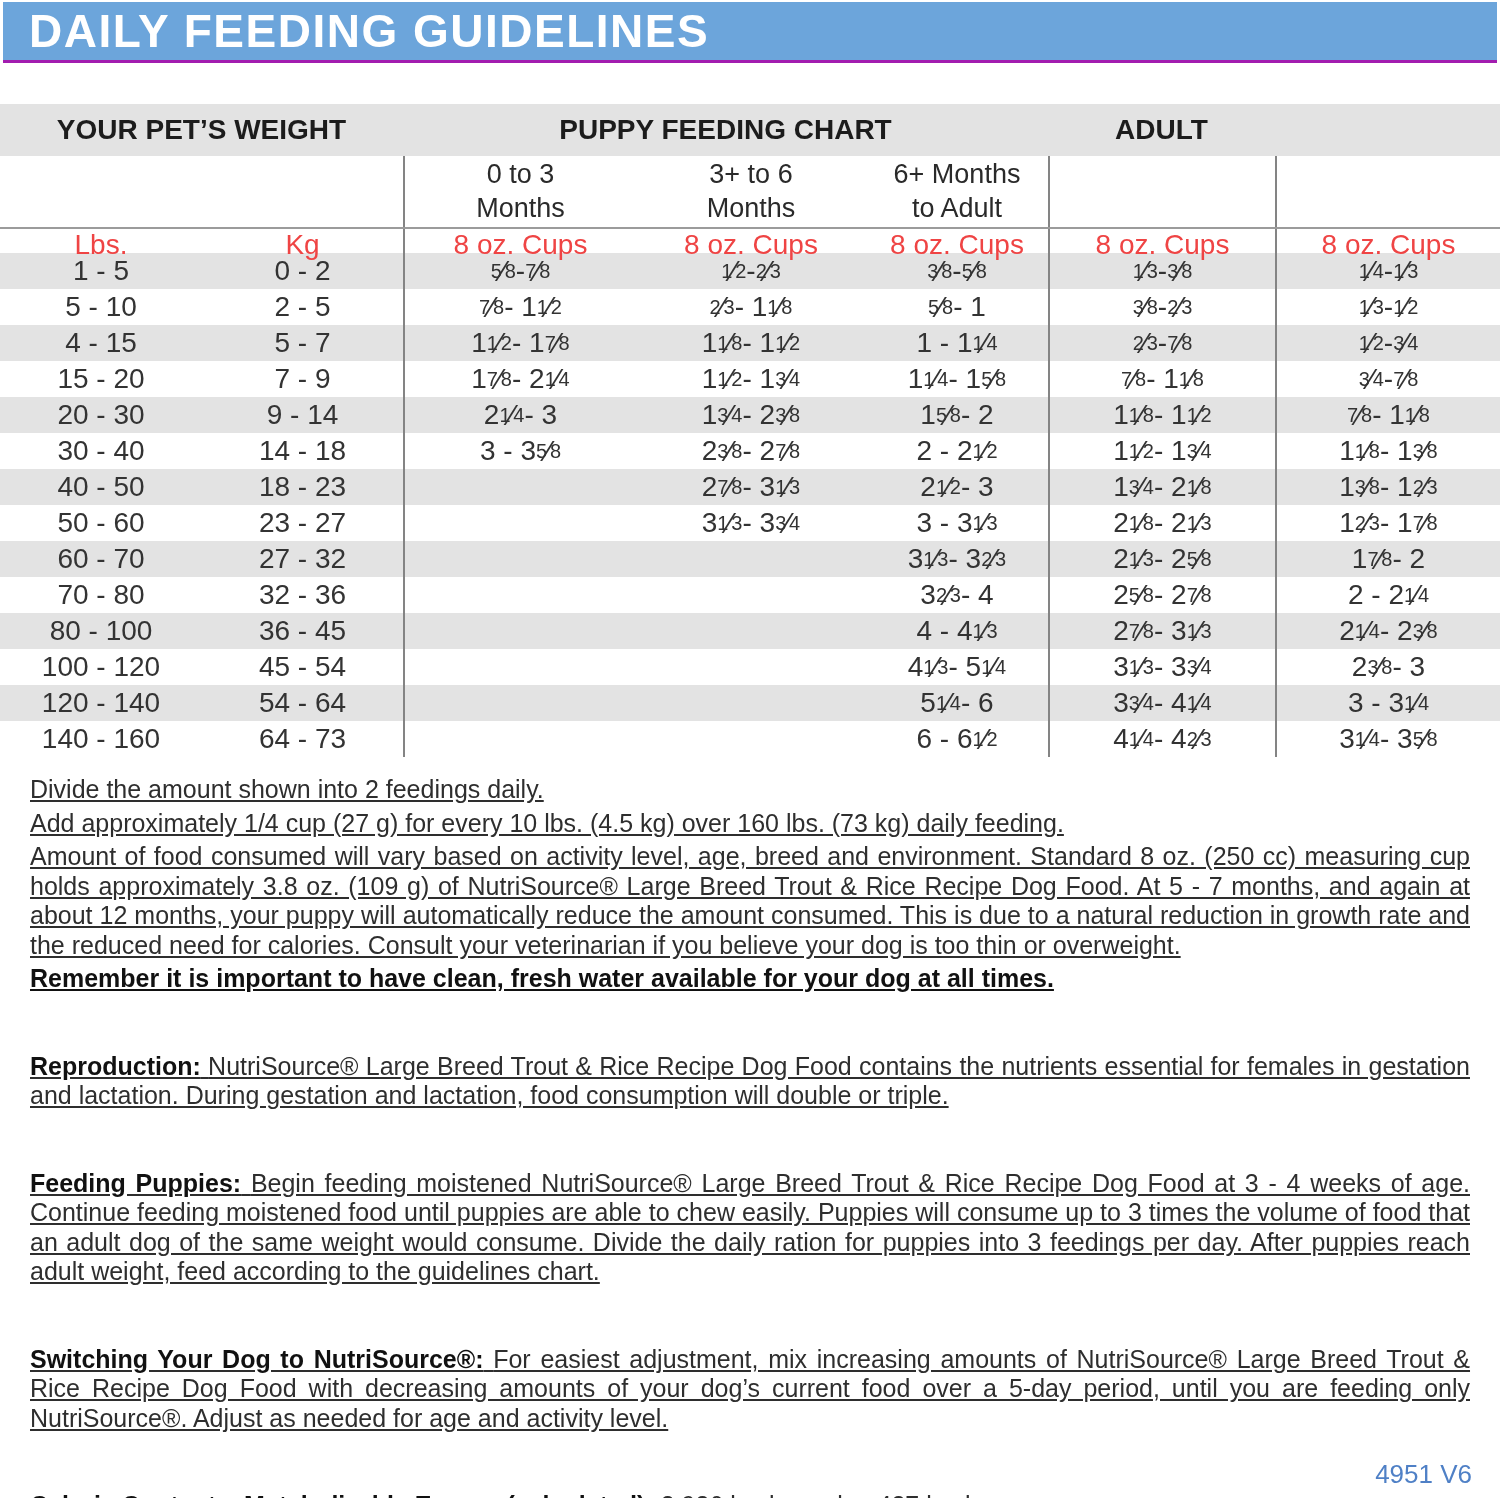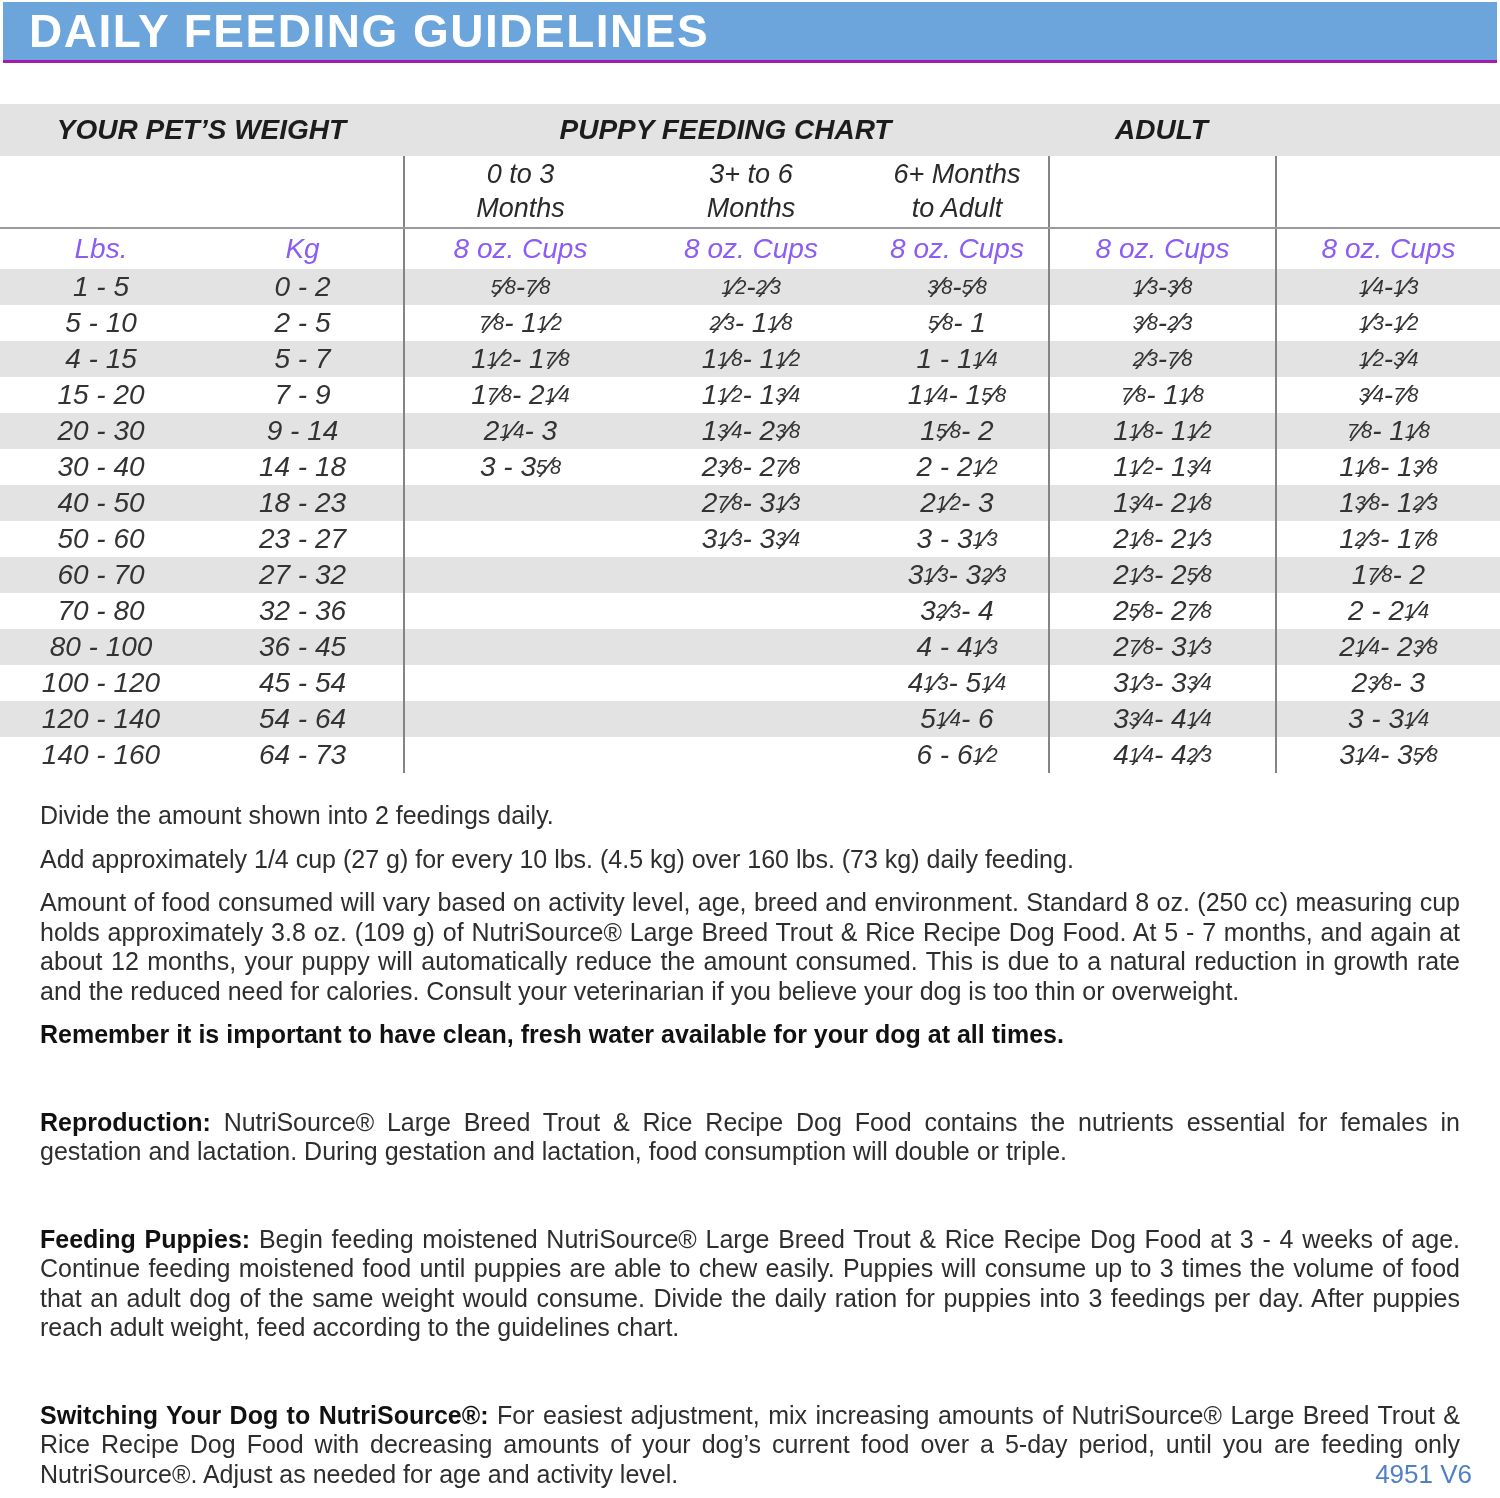--- a/index.html
+++ b/index.html
@@ -28,58 +28,58 @@
     margin: 0;
     color: #ffffff;
     font-size: 46px;
     font-weight: 800;
     letter-spacing: 1.5px;
     line-height: 1;
   }
 
   
   .tbl { margin-top: 41px; width: 1500px; font-size: 28px; }
-  .row { display: grid; grid-template-columns: 202px 201px 233px 230px 182px 227px 225px; font-style: italic; }
+  .row { display: grid; grid-template-columns: 202px 201px 233px 230px 182px 227px 225px; }
   .group-row {
     grid-template-columns: 403px 645px 227px 225px;
     background: #E3E3E3;
     height: 52px;
     font-weight: bold;
     font-size: 28px;
     color: #1c1c1c;
   }
   .cell {
     display: flex;
     align-items: center;
     justify-content: center;
     text-align: center;
     white-space: nowrap;
     overflow: visible;
   }
   .age-row { height: 73px; border-bottom: 2px solid #9b9b9b; }
   .age-row .cell { white-space: pre-line; font-size: 27px; line-height: 1.25; color: #2a2a2a; }
-  .units-row { height: 40px; font-size: 28px; color: #8b5cf6; }
+  .units-row { height: 24px; font-size: 28px; color: #ef4444; }
   .data-row { height: 36px; color: #333333; }
   .data-row.stripe { background: #E3E3E3; }
   .c12 { grid-column: 1 / 3; }
   .bl { border-left: 2px solid #848484; }
 
   
   .nu { font-size: 20px; vertical-align: 9px; margin-right: -1px; }
   .sl { font-size: 29px; margin: 0 0px; }
   .de { font-size: 20px; vertical-align: -8px; margin-left: -1px; }
 
   
   .text-block {
     padding: 14px 26px 0 26px;
     font-size: 25px;
     line-height: 29.5px;
     color: #2e2e2e;
   }
-  .text-block p { margin: 14px; }
+  .text-block p { margin: 4px; text-decoration: underline; }
   .just { text-align: justify; }
   .bold { font-weight: bold; color: #111; }
   .section { margin-top: 58px !important; }
   .section strong, .fact strong { color: #111; }
   .facts { margin-top: 58px !important; }
   .fact { margin: 0; }
 
   .footer-code {
     position: absolute;
     right: 28px;

